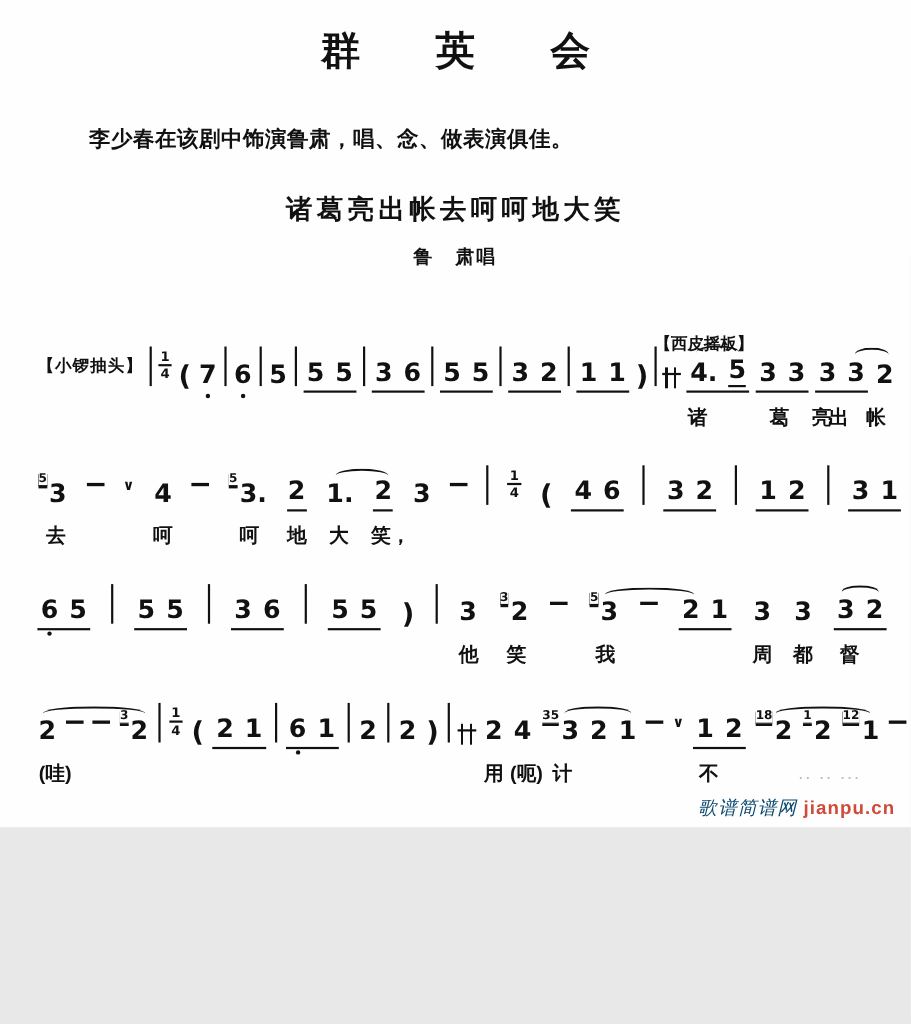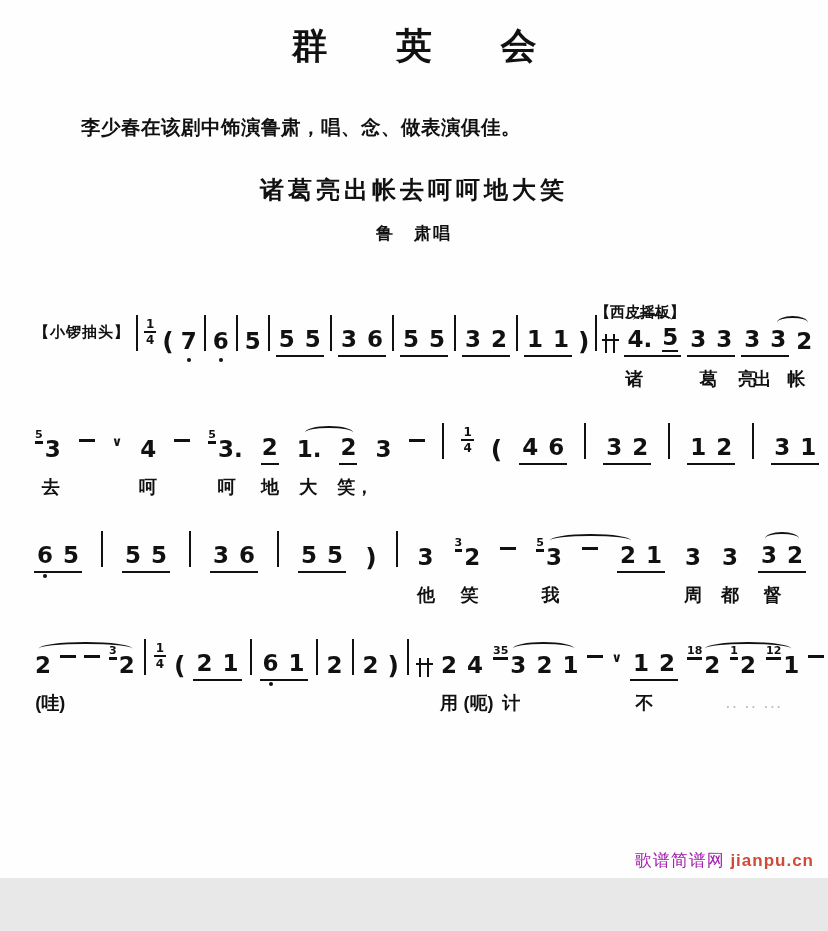--- a/index.html
+++ b/index.html
@@ -1,17 +1,17 @@
 <!DOCTYPE html>
 <html><head>
 <meta charset="utf-8">
 <style>
   html,body{margin:0;padding:0;}
   body{background:#e8e8e8;font-family:"Liberation Sans","DejaVu Sans",sans-serif;color:#111;}
-  .page{position:relative;width:828px;height:878px;background:#fefefe;overflow:hidden;margin:0 auto;}
+  .page{position:relative;width:828px;height:752px;background:#fefefe;overflow:hidden;margin:0 auto;}
 
   .title{margin:26px 0 0 0;text-align:center;font-size:36px;font-weight:700;
          letter-spacing:1.9em;text-indent:1.9em;line-height:1.1;}
 
   .intro{margin:44px 40px 0 42px;}
   .intro p{margin:0;font-size:19.5px;line-height:34px;font-weight:700;
            text-align:justify;text-indent:2em;letter-spacing:0.5px;}
 
   .song-title{margin:30px 0 0 0;text-align:center;font-size:24px;font-weight:700;letter-spacing:4px;}
   .singer{margin:16px 0 0 0;text-align:center;font-size:17px;font-weight:700;letter-spacing:2px;}
@@ -449,17 +449,17 @@
           <span class="lyr" style="left: 406px;">用</span>
           <span class="lyr" style="left: 429.6px;">(呃)</span>
           <span class="lyr" style="left: 468.25px;">计</span>
           <span class="lyr" style="left: 601.4px;">不</span>
           <span class="lyr faint" style="left: 692.3px;">.. .. ...</span>
         </div>
       </div>
     </div>
 
   <div class="watermark">
-    <span style="color: #a21caf;">歌谱简谱网</span>
+    <span style="color: #0c4a6e; font-style: italic;">歌谱简谱网</span>
     <span style="font-weight: 700; color: rgb(207, 74, 56);">jianpu.cn</span>
   </div>
 
 </div>
 
 </body></html>

